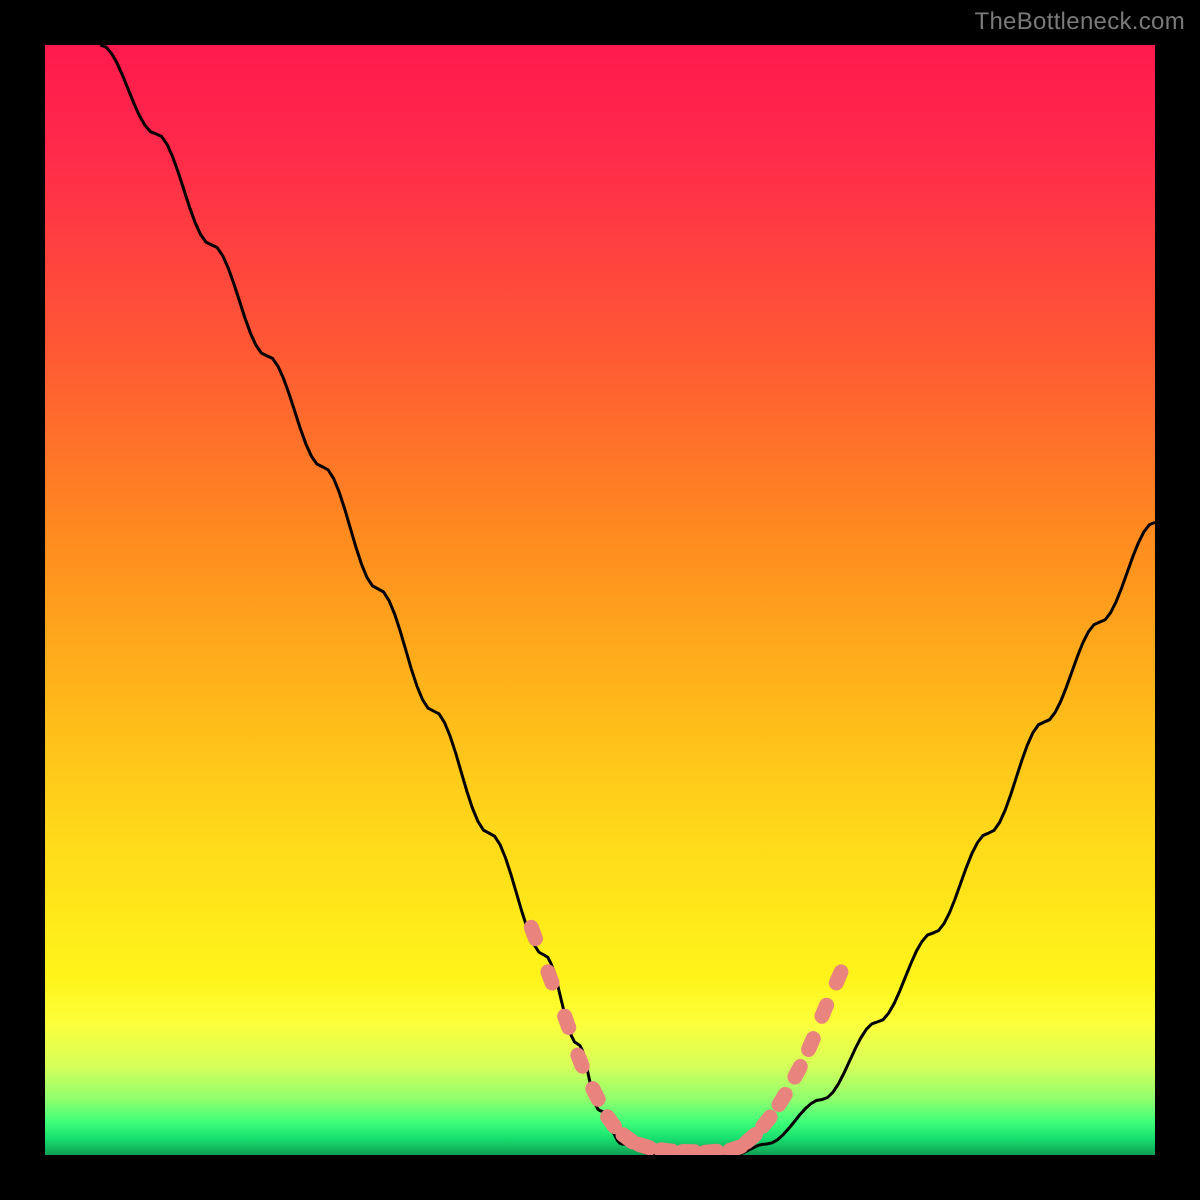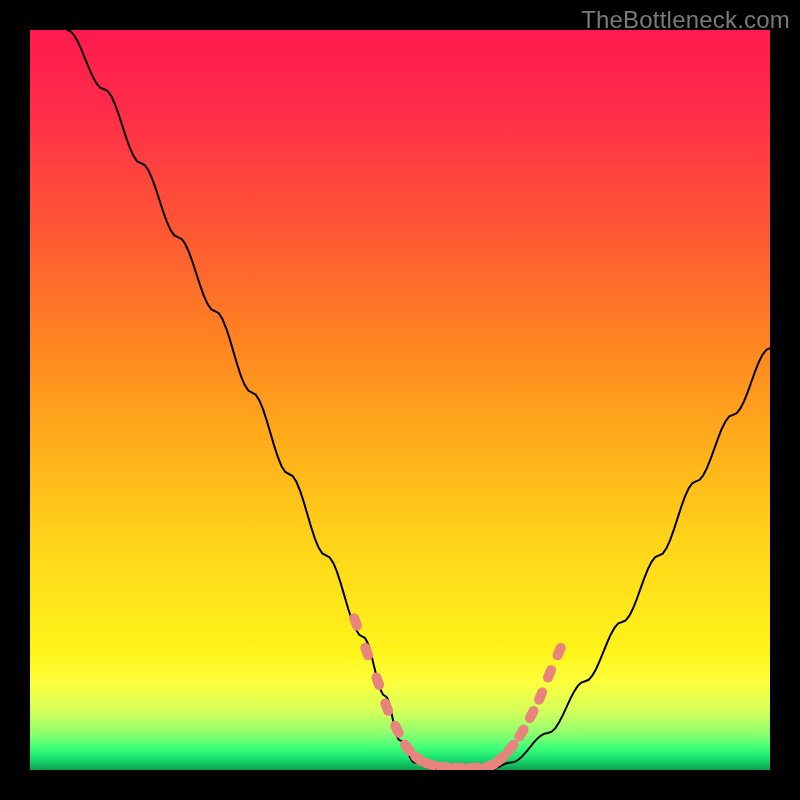--- a/index.html
+++ b/index.html
@@ -42,21 +42,21 @@
       #3fff7a 97%,
       #18e06e 98.5%,
       #0f9e52 100%
     );
   }
   .watermark {
     position: absolute;
     top: 6px;
     right: 10px;
     color: #7a7a7a;
-    font-size: 24px;
+    font-size: 16px;
     font-weight: 500;
     letter-spacing: 0.2px;
     margin-left: 48px;
   }
   svg.curve {
     position: absolute;
     left: 0;
     top: 0;
   }
   .dot {

